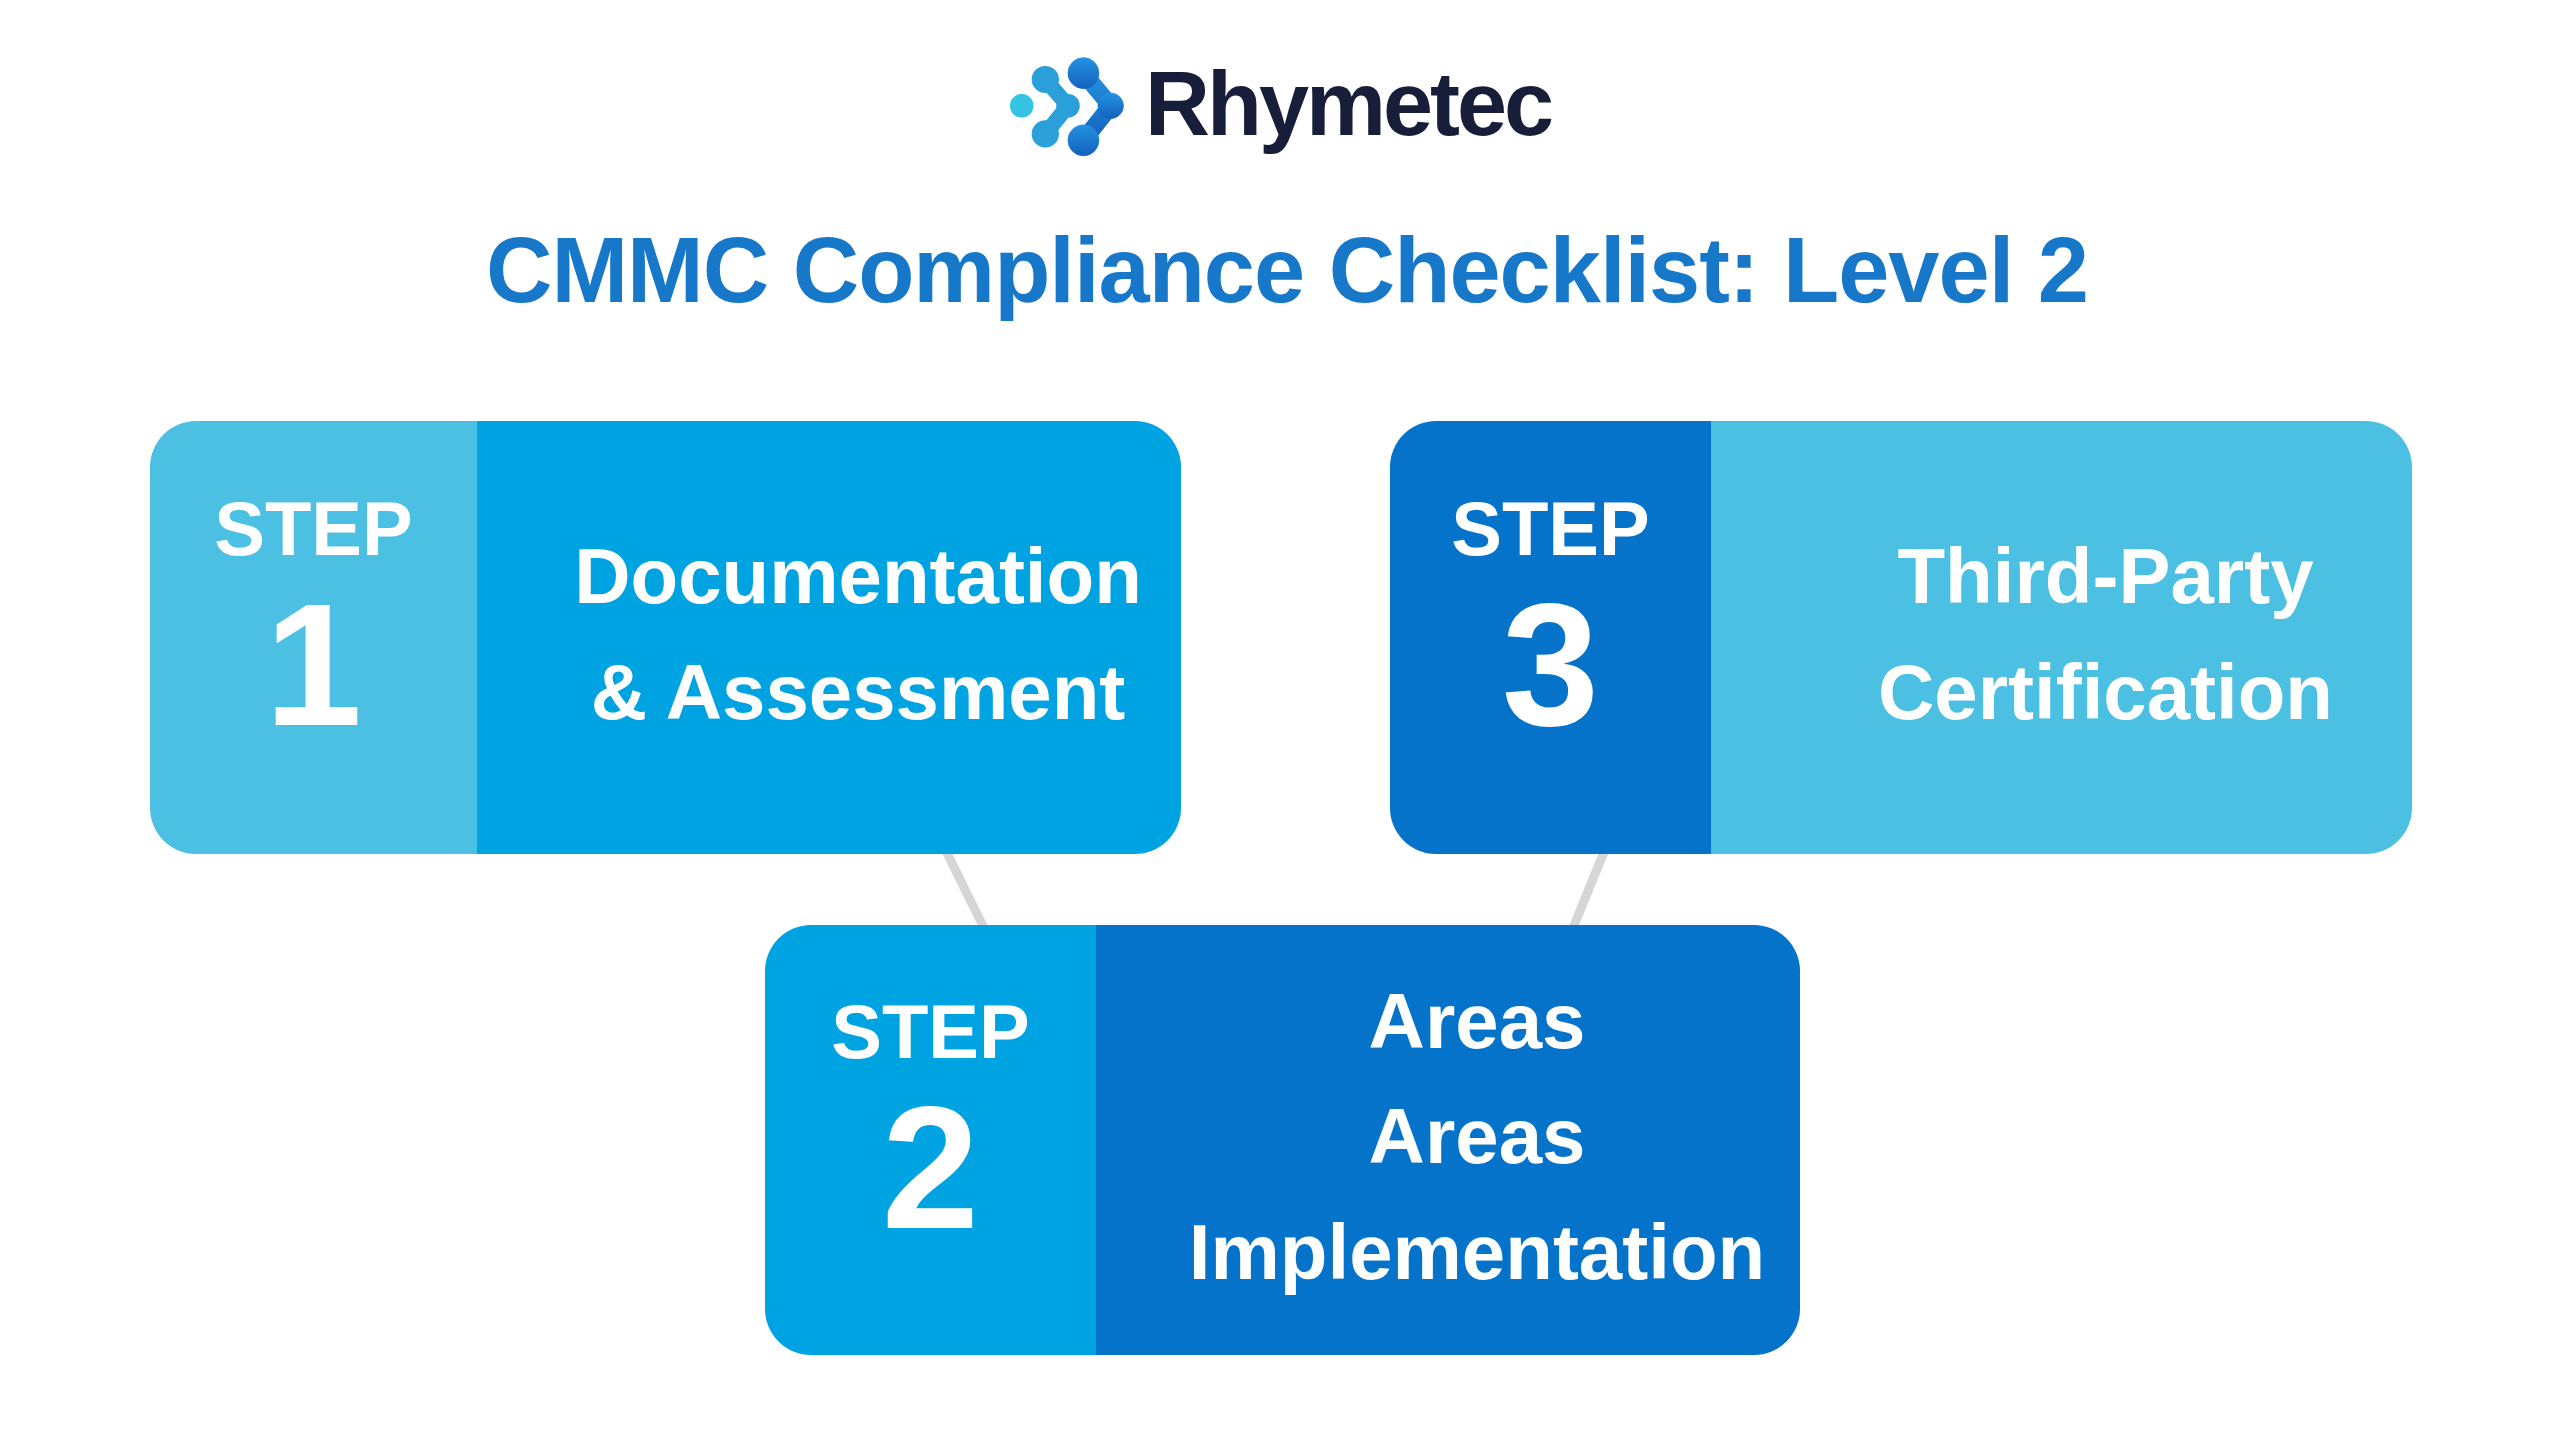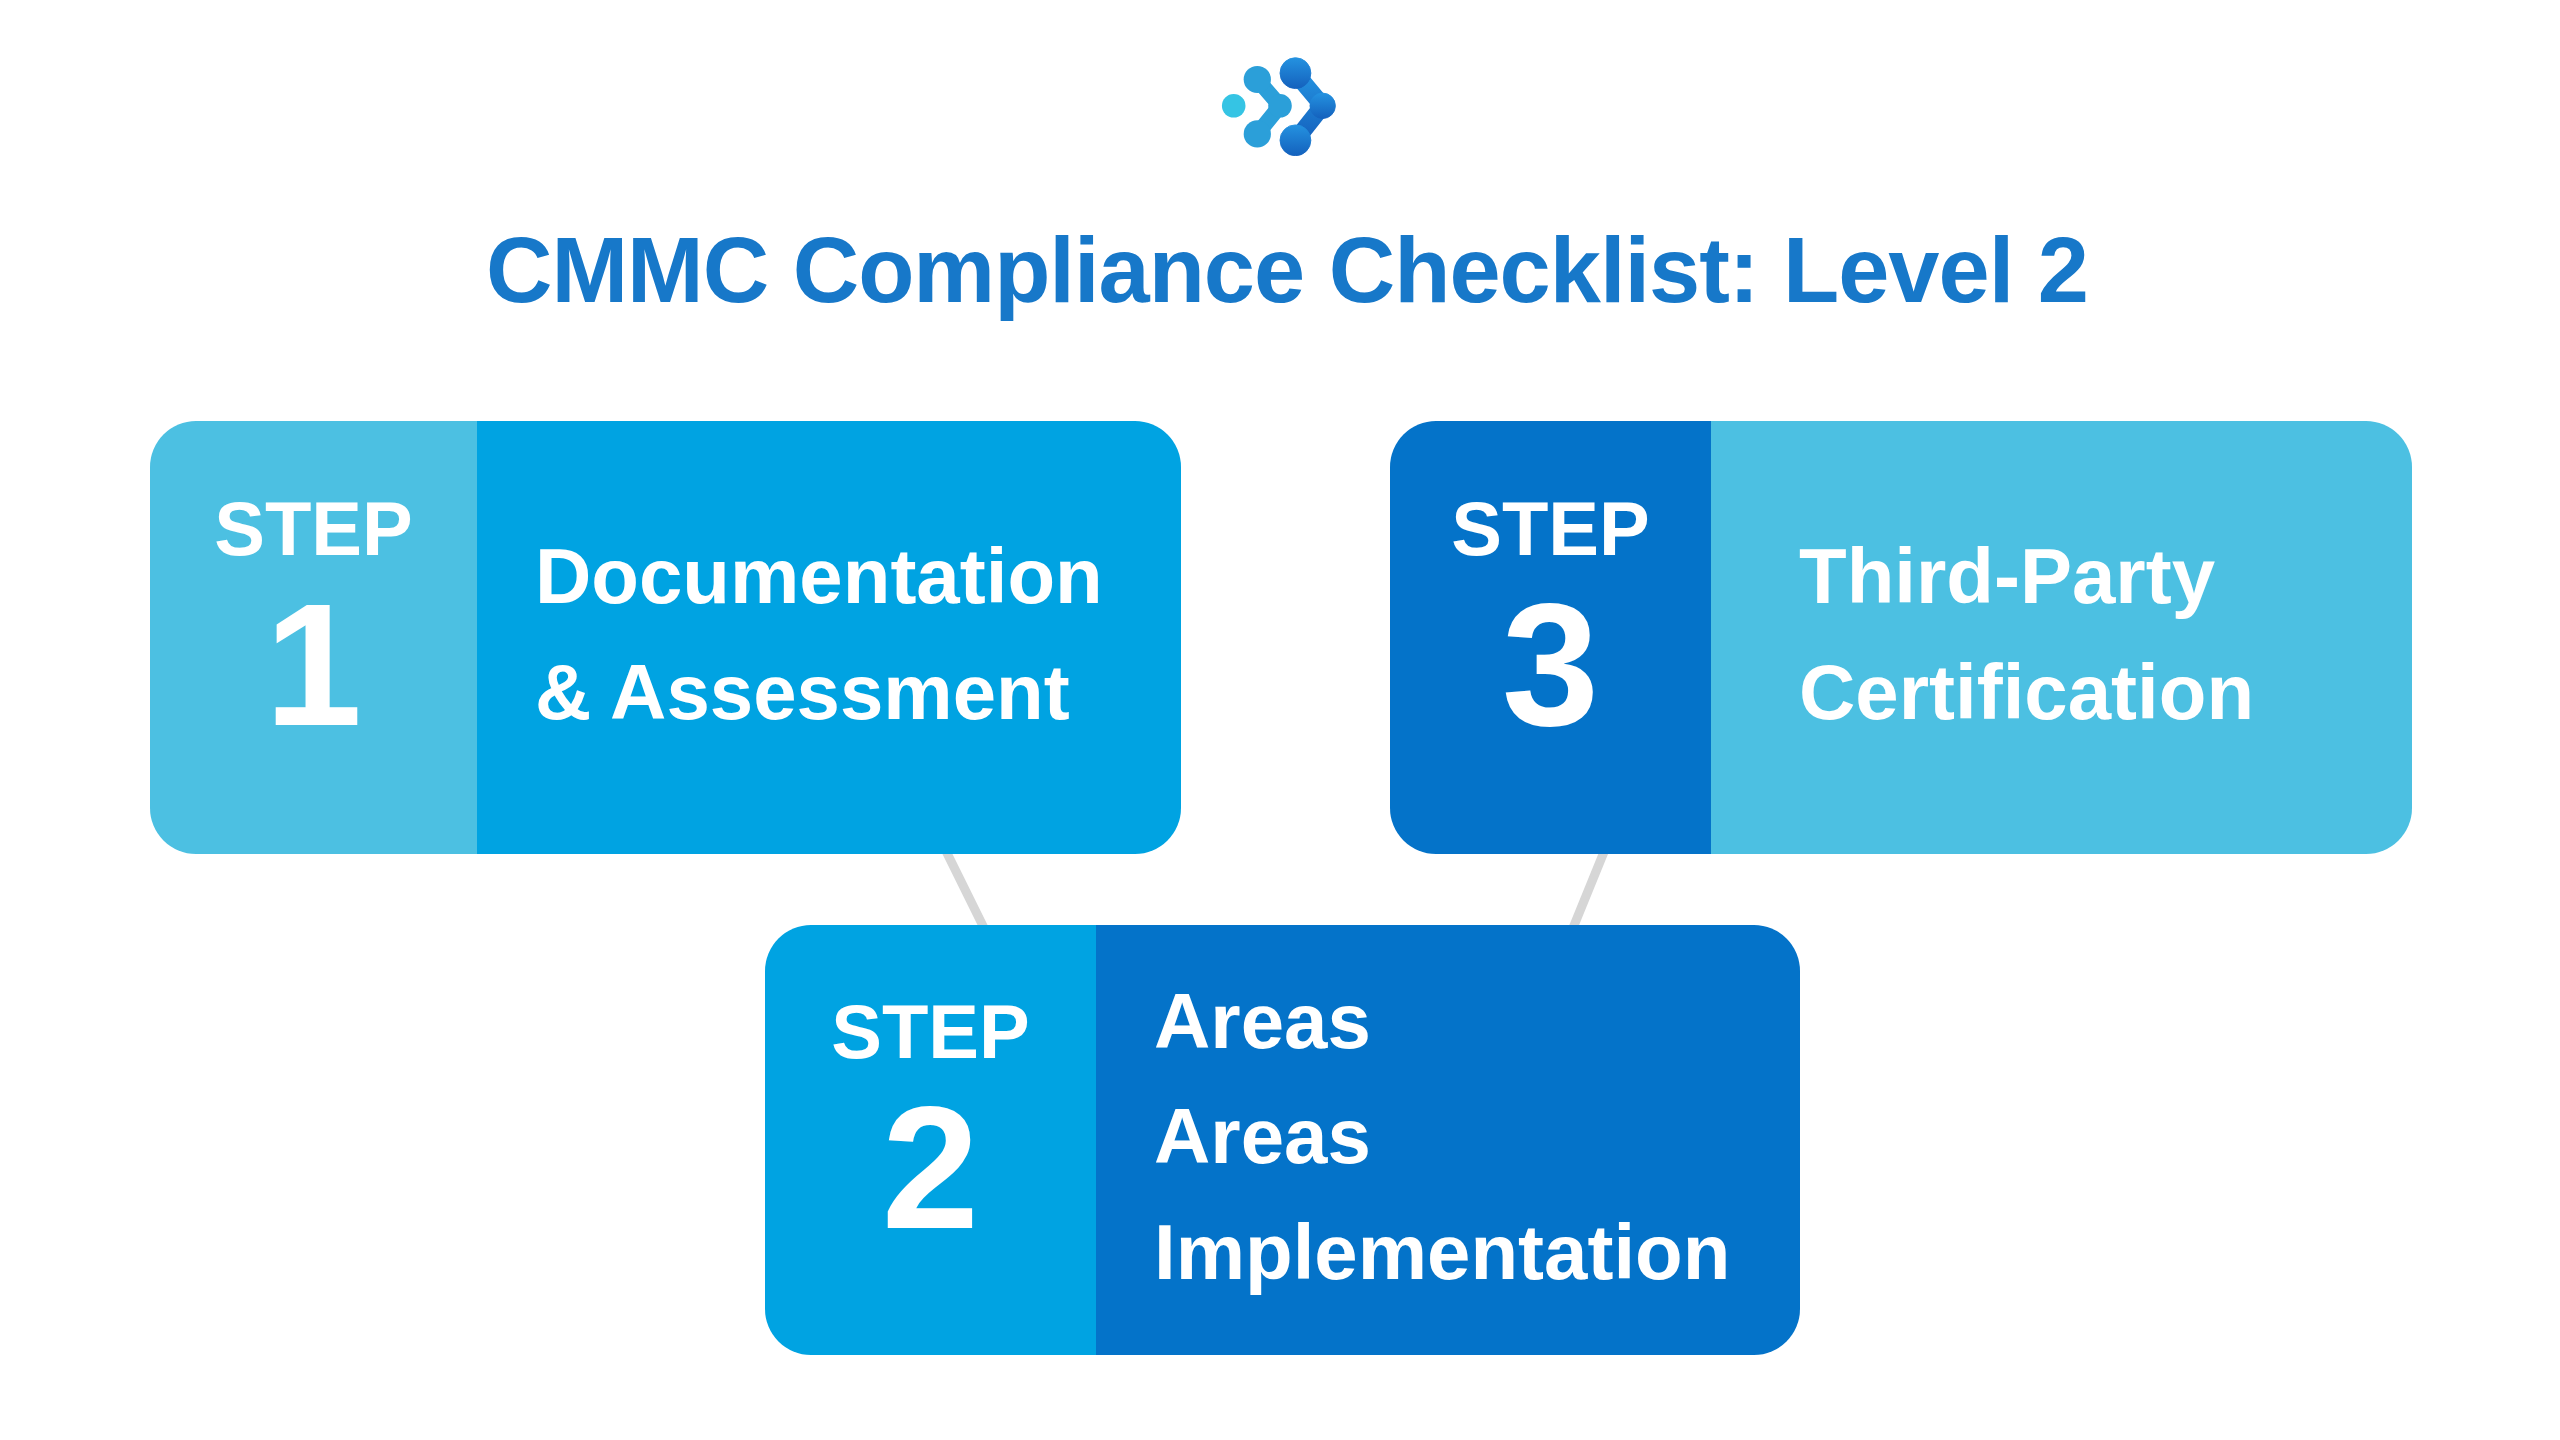--- a/index.html
+++ b/index.html
@@ -110,20 +110,21 @@
   .card-s1 .titles{background:var(--cyan);}
   .card-s3 .titles{background:var(--light-blue);padding-left:88px;}
   .card-s2 .titles{background:var(--dark-blue);}
 
   .title-line{
     color:var(--text-white);
     font-size:78px;
     font-weight:700;
     line-height:1.48;
     white-space:nowrap;
+    text-align:center;
   }
 </style>
 </head>
 <body>
 
 <div class="canvas">
 
   <svg class="connectors" viewBox="0 0 2560 1440" aria-hidden="true">
     <line x1="944" y1="847" x2="984" y2="928"></line>
     <line x1="1606" y1="847" x2="1573" y2="928"></line>
@@ -147,20 +148,21 @@
         <circle cx="65" cy="59" r="13" stroke="none"></circle>
       </g>
 
       <g fill="url(#chev2grad)" stroke="url(#chev2grad)">
         <path d="M82 23 L112 59 L82 97" fill="none" stroke-width="19" stroke-linecap="round" stroke-linejoin="round"></path>
         <circle cx="82" cy="23" r="17"></circle>
         <circle cx="82" cy="97" r="17"></circle>
         <circle cx="112" cy="59" r="14"></circle>
       </g>
     </svg>
+    <span class="logo-text">Rhymetec</span>
   </div>
 
   <h1 class="page-title">CMMC Compliance Checklist: Level 2</h1>
 
   <div class="card card-s1">
     <div class="badge">
       <div class="step-label">STEP</div>
       <div class="step-number">1</div>
     </div>
     <div class="titles">

